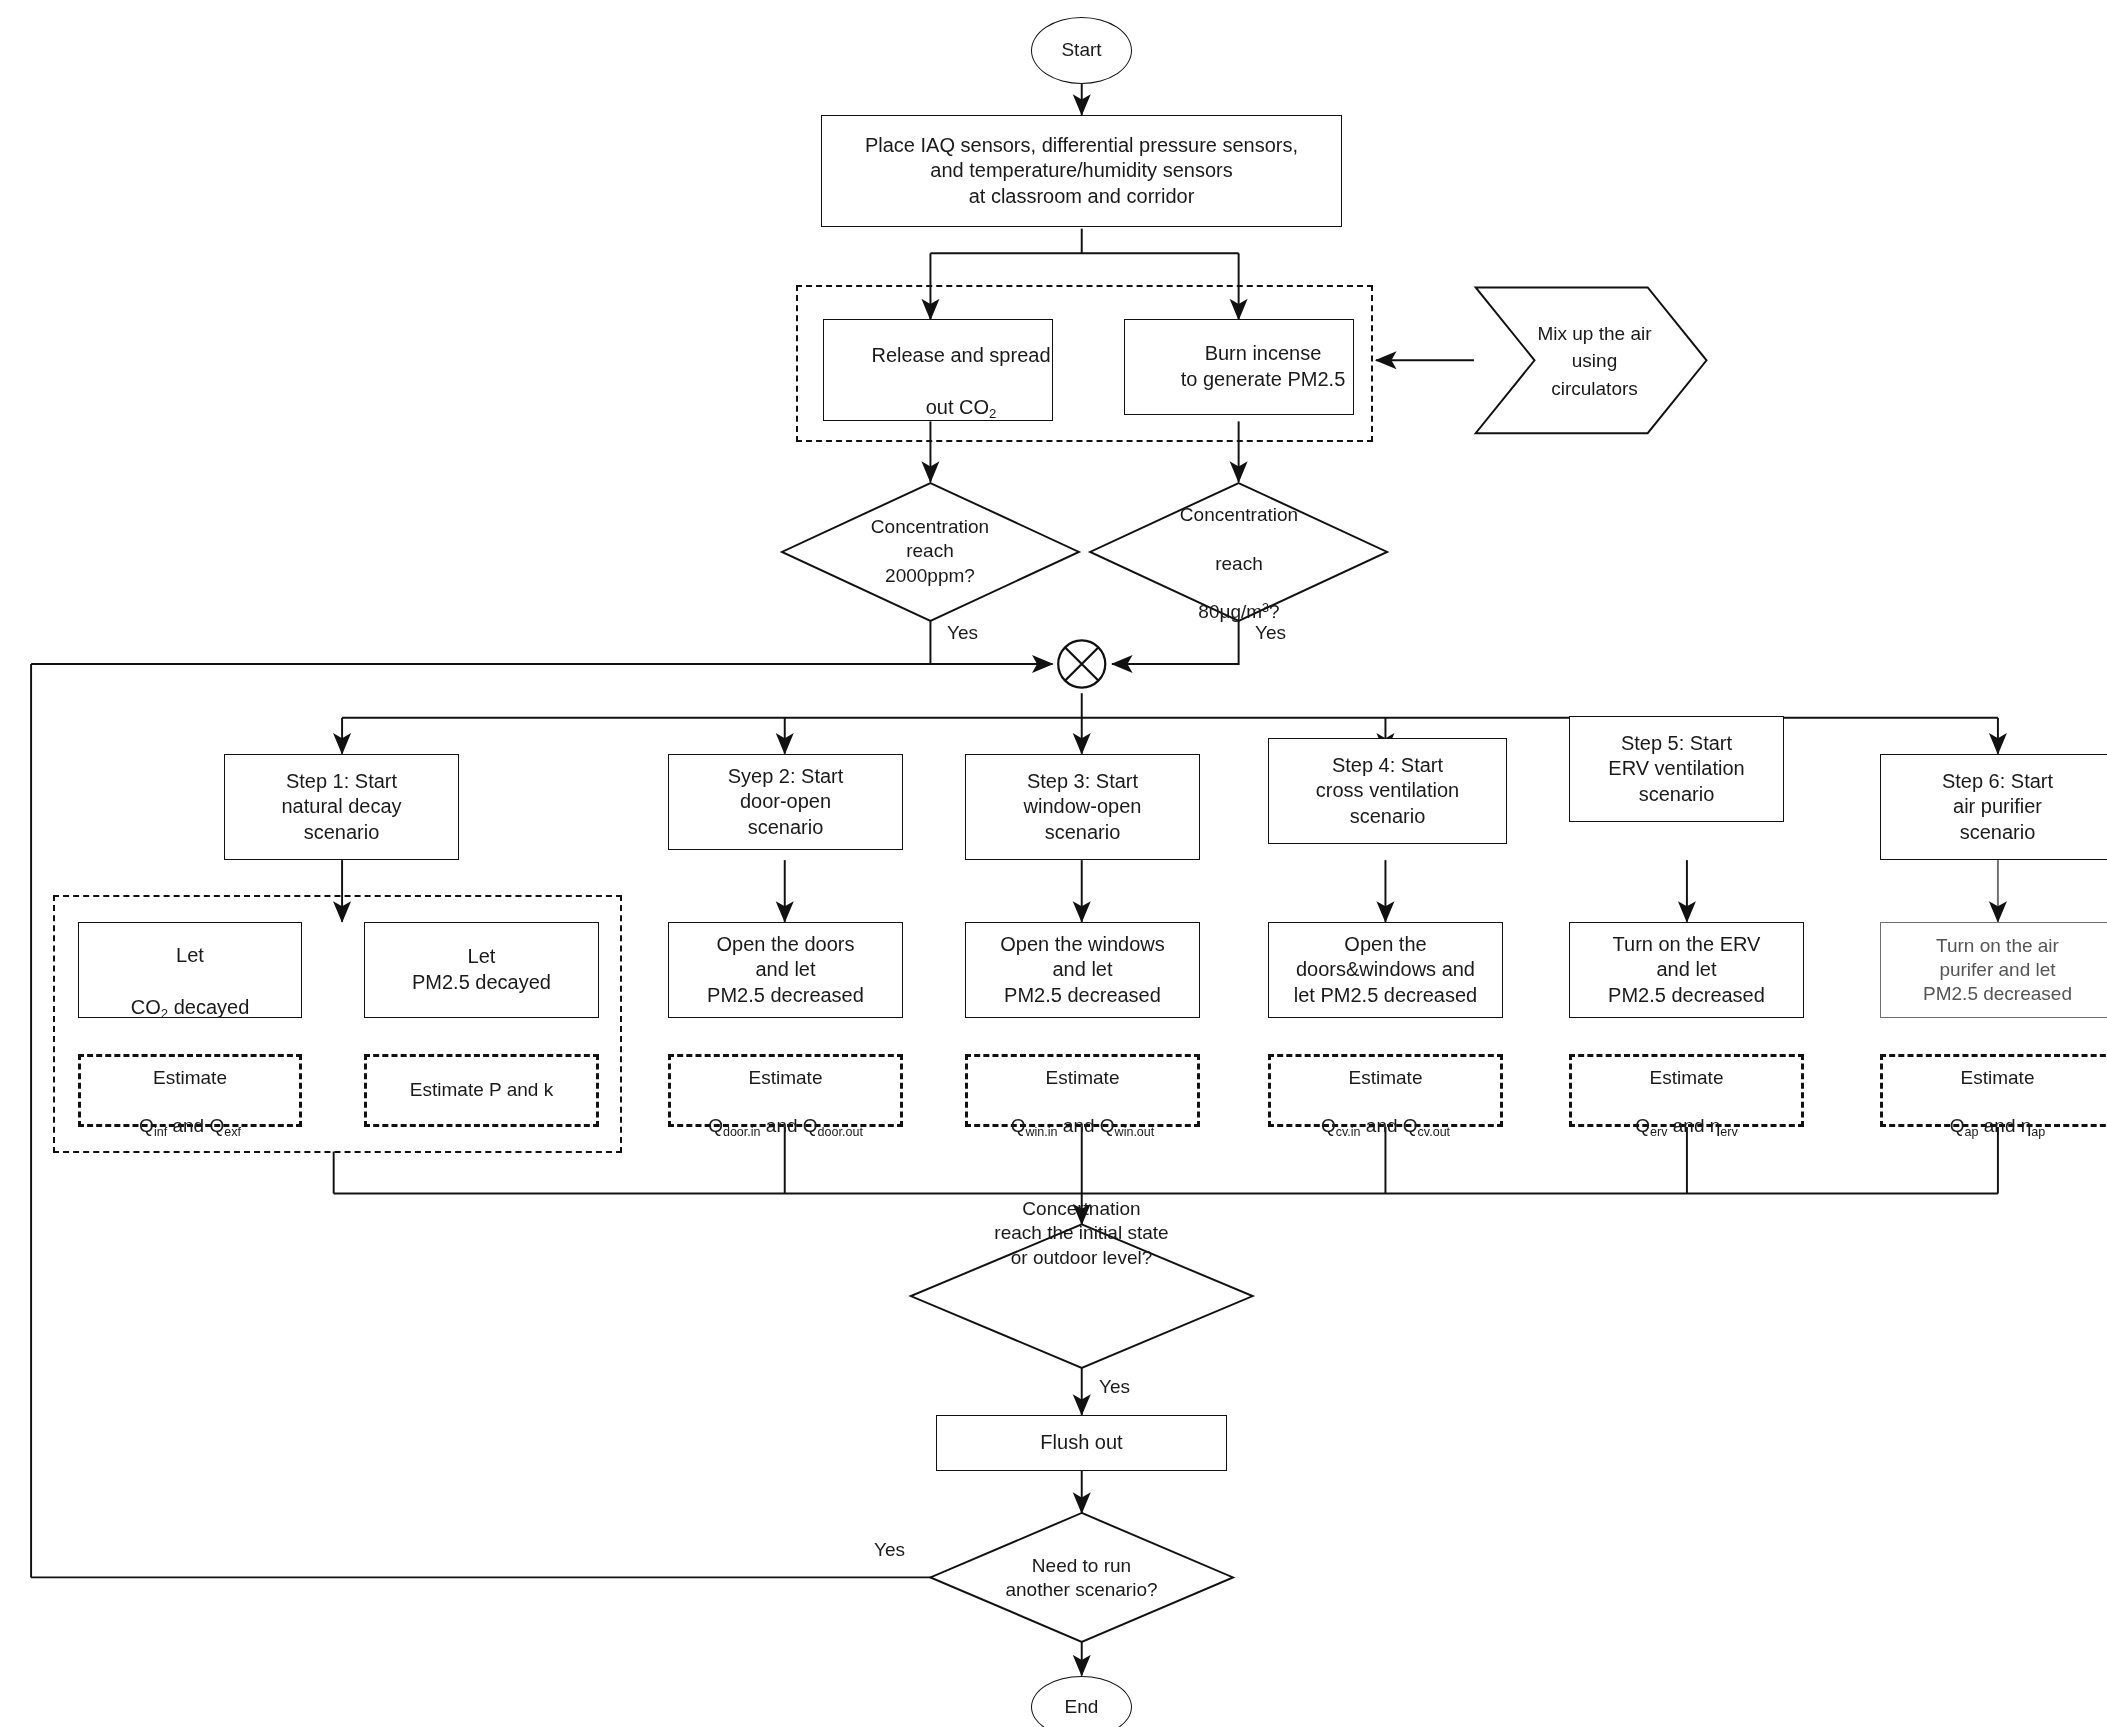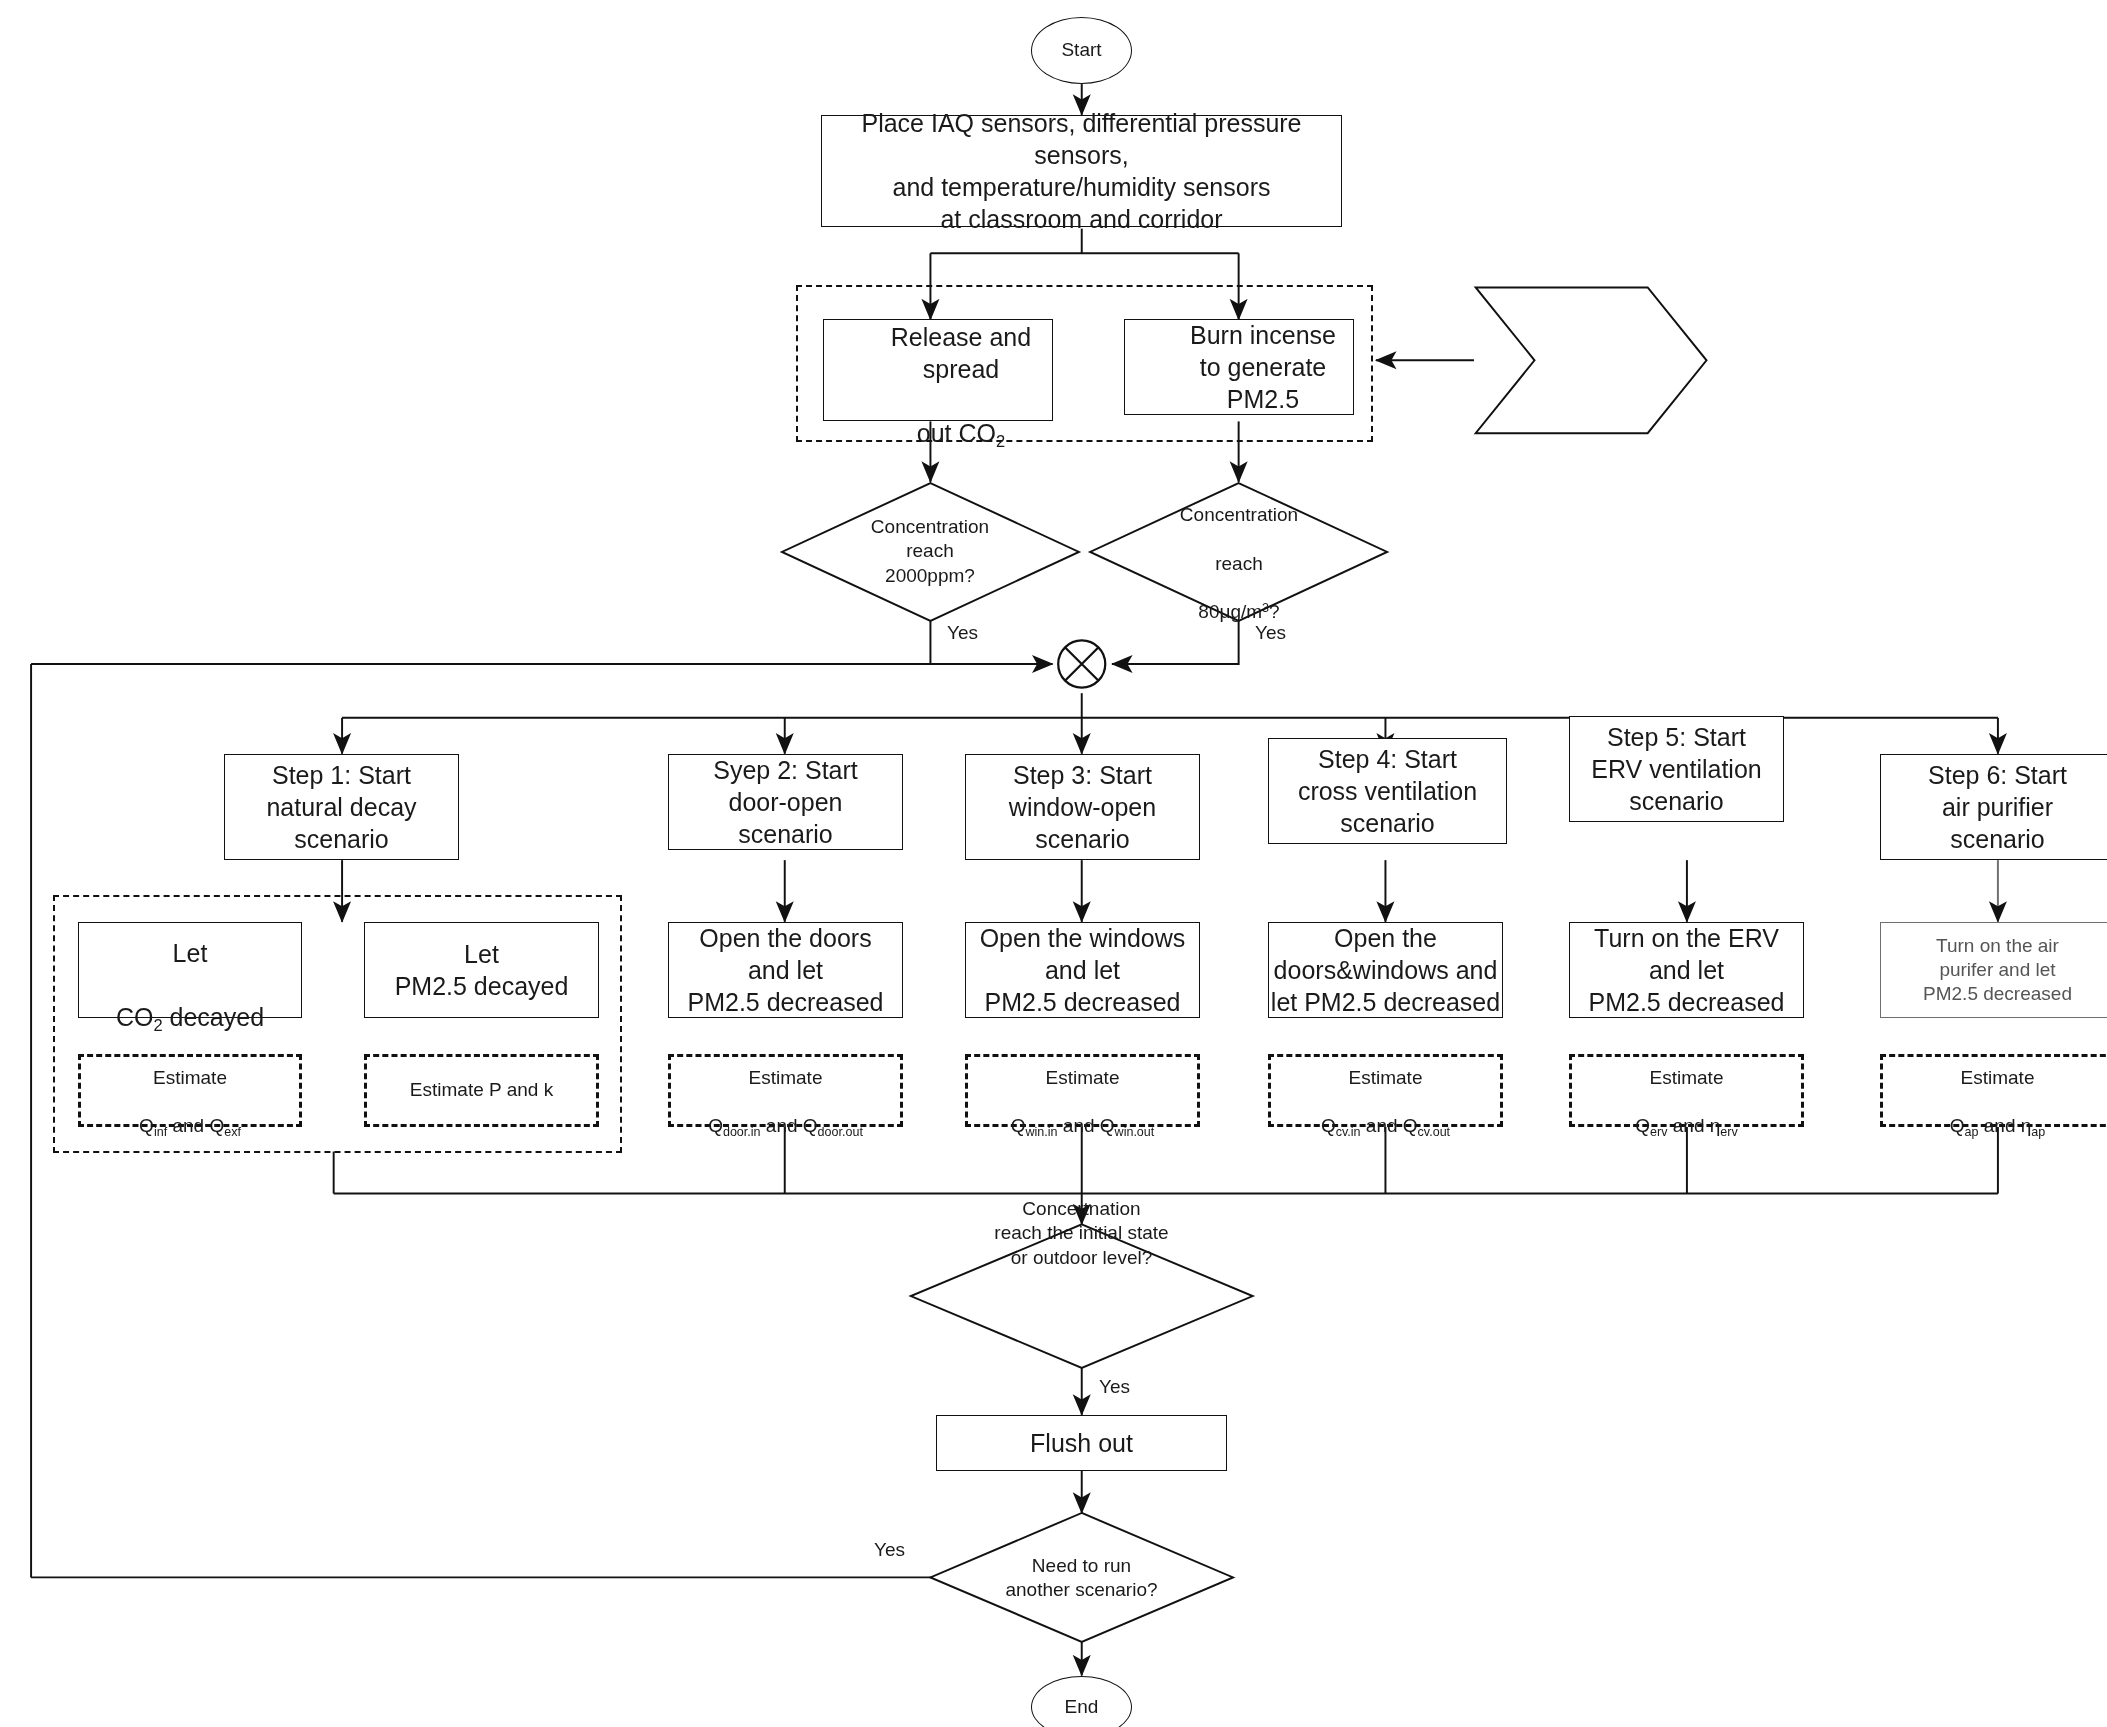--- a/index.html
+++ b/index.html
@@ -32,21 +32,21 @@
     justify-content: center;
     text-align: center;
     color: #1a1a1a;
     line-height: 1.28;
     white-space: pre-line;
     z-index: 5;
   }
   .proc {
     background: #ffffff;
     border: 1.7px solid #111111;
-    font-size: 25px;
+    font-size: 20px;
   }
   .proc-gray {
     background: #ffffff;
     border: 1.7px solid #6f6f6f;
     color: #555555;
     font-size: 19px;
   }
   .terminator {
     background: #ffffff;
     border: 1.7px solid #111111;
@@ -210,20 +210,25 @@
       <span>Release and spread</span><br>
       <span>out CO</span><sub>2</sub>
     </span>
   </div>
 
   <div class="node proc" style="left:1124px; top:319px; width:230px; height:96px;padding-left:48px;">
     <span>Burn incense
 to generate PM2.5</span>
   </div>
 
+  <div class="chev-label" style="left:1513px; top:288px; width:163px; height:146px;">
+    <span>Mix up the air
+using
+circulators</span>
+  </div>
 
   <div class="diamond-label" style="left:818px; top:504px; width:224px; height:95px;">
     <span>Concentration
 reach
 2000ppm?</span>
   </div>
 
   <div class="diamond-label" style="left:1127px; top:504px; width:224px; height:95px;">
     <span>
       <span>Concentration</span><br>

